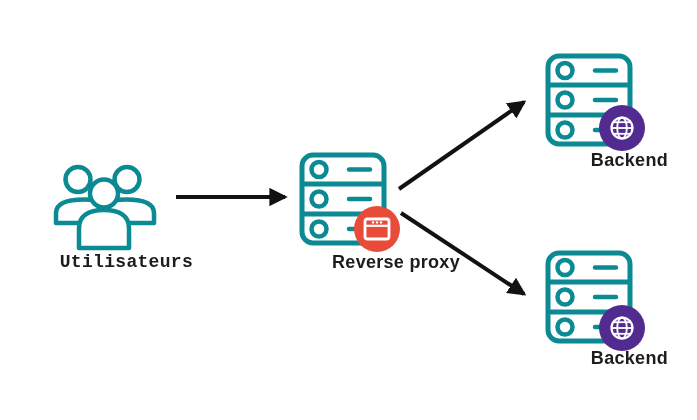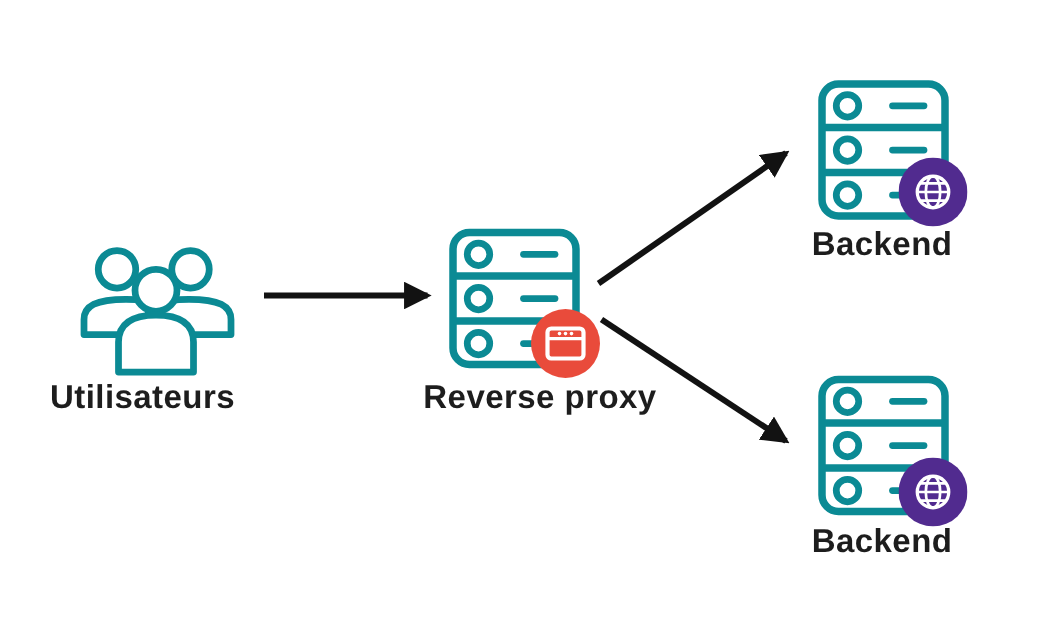--- a/index.html
+++ b/index.html
@@ -10,21 +10,21 @@
     --c-text:#1d1d1d;
     --c-bg:#ffffff;
   }
   html,body{margin:0;padding:0;background:var(--c-bg);}
   .canvas{
     position:relative;width:697px;height:420px;background:var(--c-bg);
     overflow:hidden;font-family:"Liberation Sans","DejaVu Sans",sans-serif;
   }
   .abs{position:absolute;}
   .node-label{
-    position:absolute;text-align:center;font-weight:700;font-size:22px;
+    position:absolute;text-align:right;font-weight:700;font-size:18px;
     letter-spacing:.3px;color:var(--c-text);line-height:1.1;
   }
   
   .st{stroke:var(--c-outline);fill:#ffffff;}
   .st-line{stroke:var(--c-outline);fill:none;}
   .badge-red{fill:var(--c-badge-red);}
   .badge-purple{fill:var(--c-badge-purple);}
   .white-stroke{stroke:#ffffff;fill:none;}
   .white-fill{fill:#ffffff;stroke:none;}
   .edge{stroke:var(--c-arrow);stroke-width:4;fill:none;}
@@ -50,21 +50,21 @@
     <svg class="abs" style="left:50px;top:160px;" width="110" height="95" viewBox="0 0 110 95">
       <g stroke-width="4.5" stroke-linejoin="round" stroke-linecap="round">
         <path class="st" d="M6,63 V53 C6,44 14,39.5 34,39.5 C54,39.5 62,44 62,53 V63 Z"></path>
         <path class="st" d="M48,63 V53 C48,44 56,39.5 76,39.5 C96,39.5 104,44 104,53 V63 Z"></path>
         <circle class="st" cx="28" cy="19.5" r="12.5"></circle>
         <circle class="st" cx="77" cy="19.5" r="12.5"></circle>
         <circle class="st" cx="54" cy="33.5" r="14"></circle>
         <path class="st" d="M29,88 V68 C29,56 38,50 54,50 C70,50 79,56 79,68 V88 Z"></path>
       </g>
     </svg>
-    <div class="node-label" style="left:15px;top:253px;width:160px;">Utilisateurs</div>
+    <div class="node-label" style="left:33px;top:253px;width:160px;font-family:Liberation Mono, monospace;">Utilisateurs</div>
   </div>
 
   <div class="abs" style="left:0;top:0;">
     <svg class="abs" style="left:299px;top:152px;" width="88" height="94" viewBox="0 0 88 94">
       <rect class="st" x="3" y="3" width="82" height="88" rx="11" stroke-width="5"></rect>
       <line class="st-line" x1="3" y1="32" x2="85" y2="32" stroke-width="5"></line>
       <line class="st-line" x1="3" y1="62" x2="85" y2="62" stroke-width="5"></line>
       <circle class="st" cx="20" cy="17.5" r="7.5" stroke-width="4.5"></circle>
       <circle class="st" cx="20" cy="47" r="7.5" stroke-width="4.5"></circle>
       <circle class="st" cx="20" cy="77" r="7.5" stroke-width="4.5"></circle>

